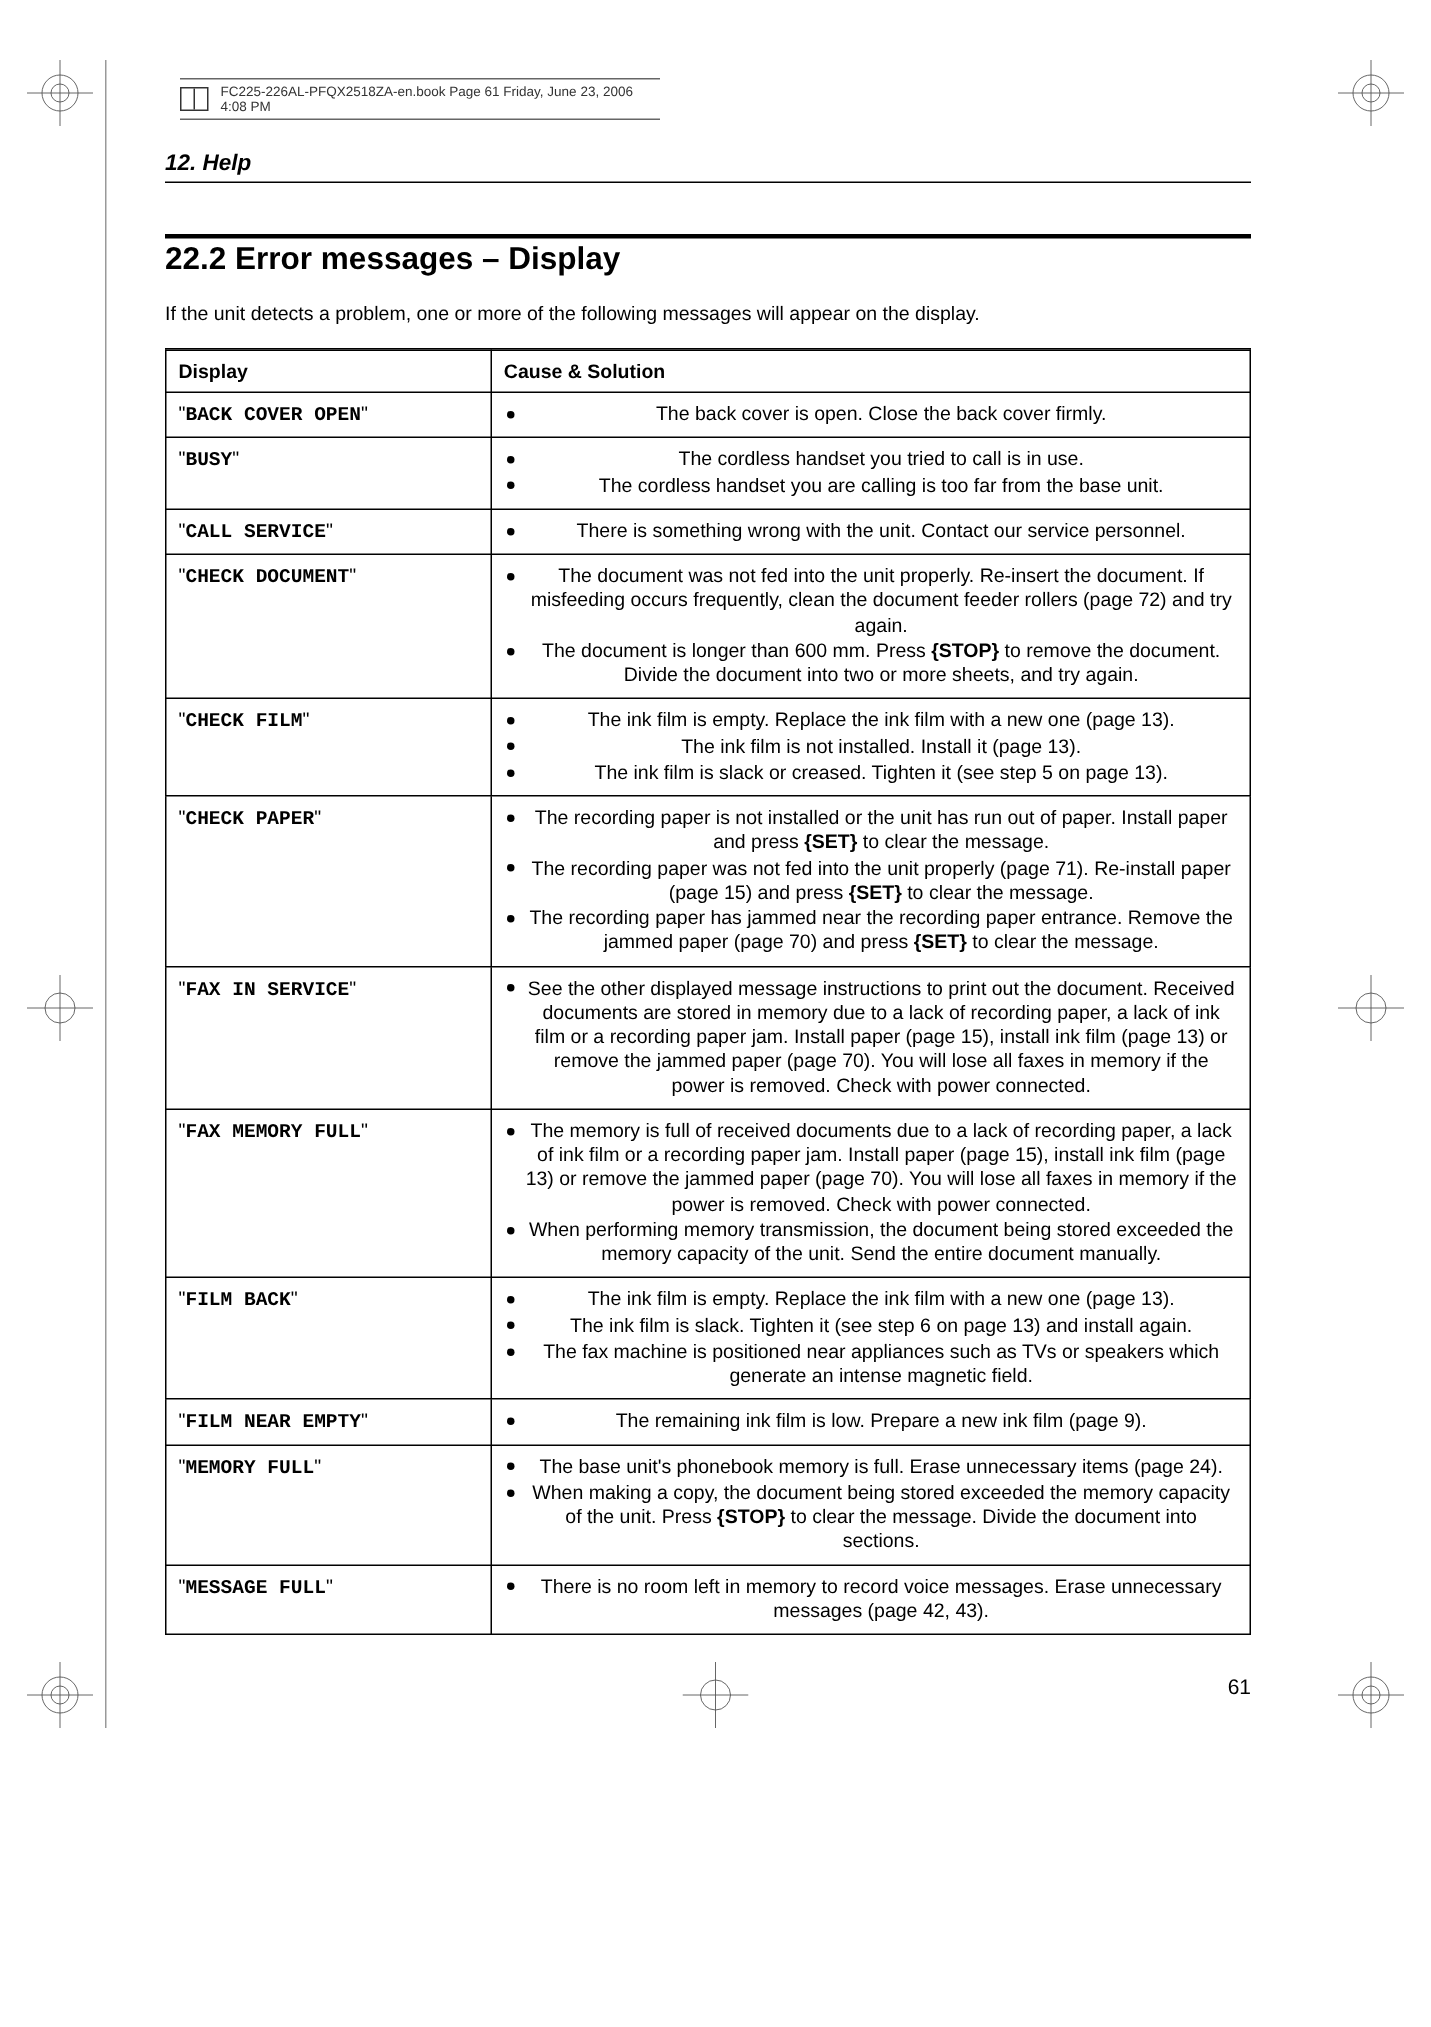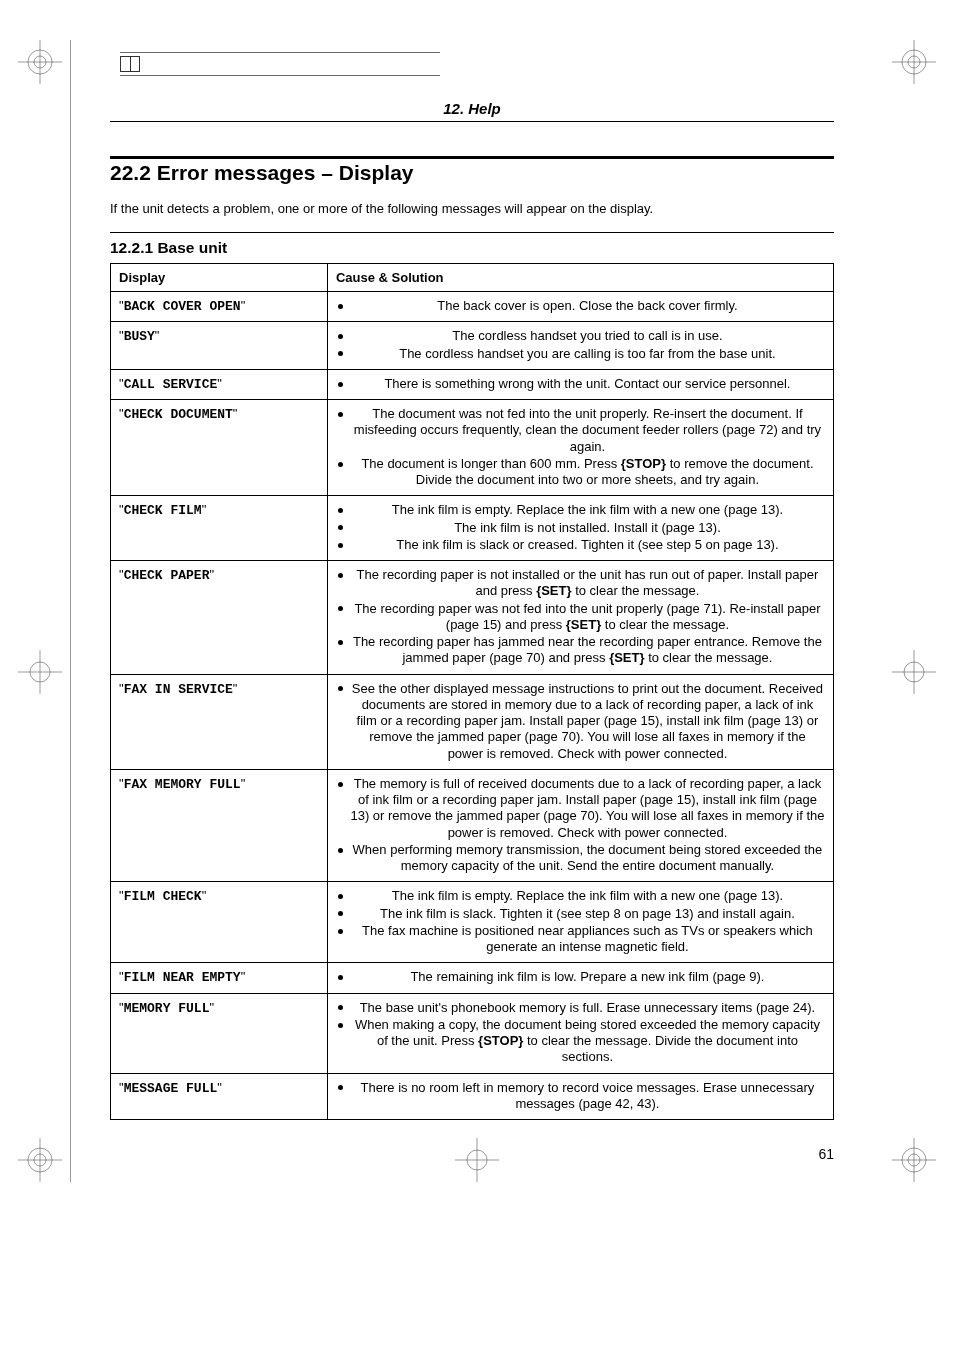--- a/index.html
+++ b/index.html
@@ -54,21 +54,21 @@
       position: relative;
     }
     .bookfile-bar .book-icon:before{
       content:"";position:absolute;left:50%;top:0;bottom:0;border-left:0.5px solid #333;
     }
 
     .page {
       margin: 100px 120px 60px 110px;
     }
     .runhead {
-      text-align: center;
+      text-align: left;
       font-style: italic;
       font-weight: bold;
       font-size: 15px;
       margin-bottom: 4px;
     }
     .runhead-rule {
       border-bottom: 1px solid #000;
       margin-bottom: 34px;
     }
     .thickrule {
@@ -199,38 +199,35 @@
 <div class="reg-mark rm-mb">
   <svg viewBox="0 0 44 44">
       <circle cx="22" cy="22" r="10" fill="none" stroke="#555" stroke-width="0.6"></circle>
       <line x1="0" y1="22" x2="44" y2="22" stroke="#555" stroke-width="0.6"></line>
       <line x1="22" y1="0" x2="22" y2="44" stroke="#555" stroke-width="0.6"></line>
     </svg>
 </div>
 
 <div class="bookfile-bar">
   <span class="book-icon"></span>
+  <span>FC225-226AL-PFQX2518ZA-en.book  Page 61  Friday, June 23, 2006  4:08 PM</span>
 </div>
 
 <div class="page">
   <div class="runhead">12. Help</div>
   <div class="runhead-rule"></div>
 
   <div class="thickrule"></div>
   <h1 class="section">
     <span>22.2</span>
     <span>Error messages – Display</span>
   </h1>
   <p class="intro">If the unit detects a problem, one or more of the following messages will appear on the display.</p>
 
   <div class="subrule"></div>
-  <h2 class="subsection">
-    <span>12.2.1</span>
-    <span>Base unit</span>
-  </h2>
 
   <table class="err">
     <colgroup>
         <col style="width:30%">
         <col style="width:70%">
       </colgroup>
     <thead>
       <tr>
         <th>Display</th>
         <th>Cause &amp; Solution</th>
@@ -302,25 +299,25 @@
         <tr>
           <td>"<span class="code">FAX MEMORY FULL</span>"</td>
           <td>
             <ul class="bullets">
               <li>The memory is full of received documents due to a lack of recording paper, a lack of ink film or a recording paper jam. Install paper (page 15), install ink film (page 13) or remove the jammed paper (page 70). You will lose all faxes in memory if the power is removed. Check with power connected.</li>
               <li>When performing memory transmission, the document being stored exceeded the memory capacity of the unit. Send the entire document manually.</li>
             </ul>
           </td>
         </tr>
         <tr>
-          <td>"<span class="code">FILM CHECK</span>"</td>
+          <td>"<span class="code">FILM BACK</span>"</td>
           <td>
             <ul class="bullets">
               <li>The ink film is empty. Replace the ink film with a new one (page 13).</li>
-              <li>The ink film is slack. Tighten it (see step 8 on page 13) and install again.</li>
+              <li>The ink film is slack. Tighten it (see step 6 on page 13) and install again.</li>
               <li>The fax machine is positioned near appliances such as TVs or speakers which generate an intense magnetic field.</li>
             </ul>
           </td>
         </tr>
         <tr>
           <td>"<span class="code">FILM NEAR EMPTY</span>"</td>
           <td>
             <ul class="bullets">
               <li>The remaining ink film is low. Prepare a new ink film (page 9).</li>
             </ul>

